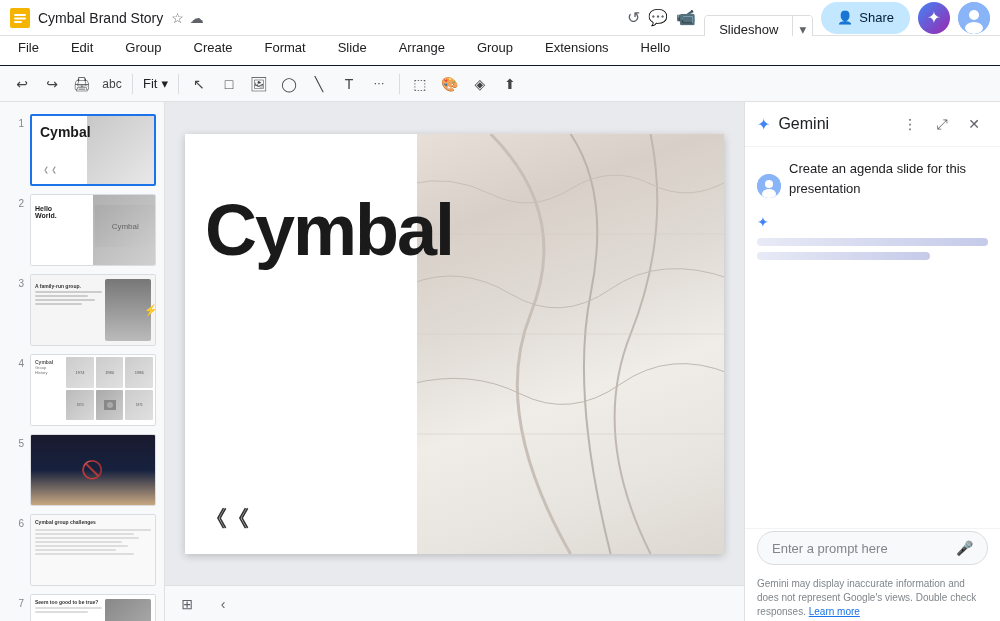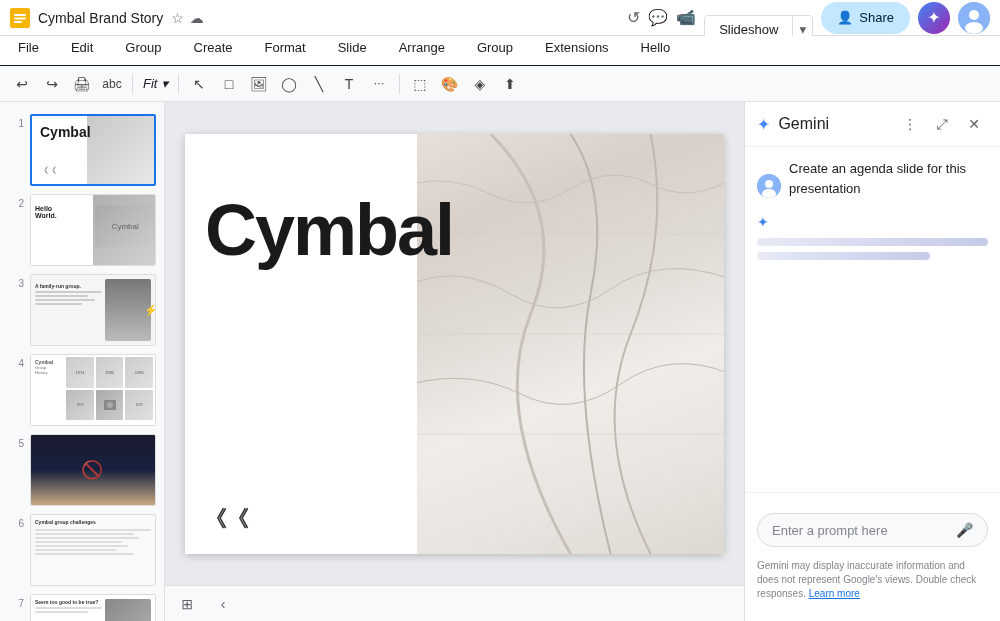--- a/index.html
+++ b/index.html
@@ -60,21 +60,21 @@
       border-bottom: 1px solid #e0e0e0; padding: 0 8px; gap: 2px; flex-shrink: 0;
     }
     .tb-btn {
       width: 28px; height: 28px; display: flex; align-items: center; justify-content: center;
       border: none; background: transparent; border-radius: 4px; cursor: pointer;
       color: #444; font-size: 14px;
     }
     .tb-sep { width: 1px; height: 20px; background: #dadce0; margin: 0 4px; }
     .tb-zoom {
       display: flex; align-items: center; border: none; background: transparent;
-      font-size: 13px; color: #202124; cursor: pointer; padding: 0 4px; gap: 4px; font-style: italic;
+      font-size: 13px; color: #202124; cursor: pointer; padding: 0 4px; gap: 4px;
     }
 
     
     #main-content { display: flex; flex: 1; overflow: hidden; }
 
     
     #slide-panel {
       width: 165px; background: #f8f9fa; border-right: 1px solid #e0e0e0;
       overflow-y: auto; padding: 8px 0; flex-shrink: 0;
     }
@@ -200,21 +200,21 @@
       background-size: 200% 100%;
       animation: shimmer 1.5s infinite;
     }
     @keyframes shimmer {
       0% { background-position: -200% 0; }
       100% { background-position: 200% 0; }
     }
     .loading-bar-1 { width: 100%; }
     .loading-bar-2 { width: 75%; }
 
-    #gemini-footer { padding: 20px 12px; border-top: 1px solid #f1f3f4; flex-shrink: 0; }
+    #gemini-footer { padding: 2px 12px; border-top: 1px solid #f1f3f4; flex-shrink: 0; }
     #gemini-input-area {
       display: flex; align-items: center; border: 1px solid #dadce0; border-radius: 24px;
       padding: 8px 14px; gap: 8px; background: #f8f9fa;
     }
     #gemini-input {
       flex: 1; border: none; background: transparent; font-size: 13px;
       color: #202124; outline: none;
     }
     #gemini-input::placeholder { color: #80868b; }
     .gemini-input-icon {

